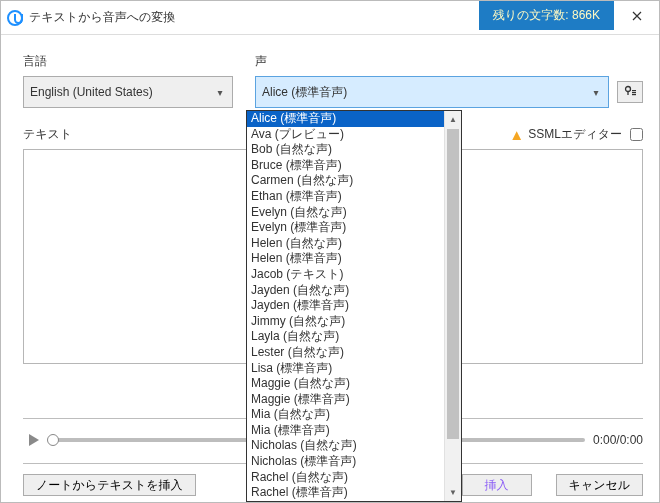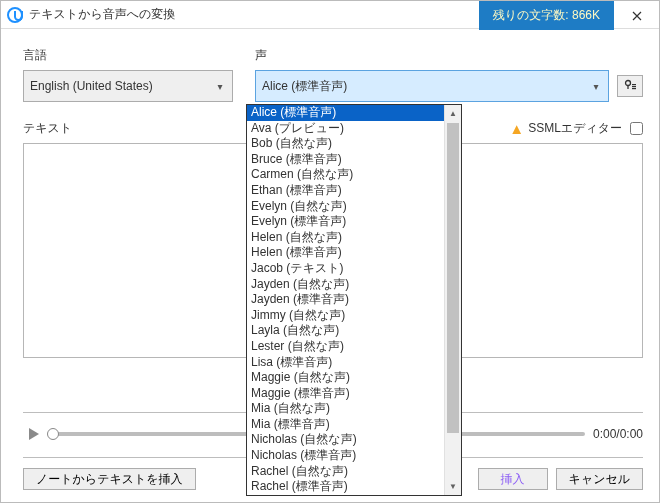--- a/index.html
+++ b/index.html
@@ -9,21 +9,21 @@
     font-family: "Yu Gothic UI", "Meiryo", "Segoe UI", sans-serif;
     font-size: 12px;
     background: #fff;
     color: #333;
     overflow: hidden;
     border: 1px solid #bbb;
   }
 
   
   .titlebar {
-    height: 28px;
+    height: 34px;
     background: #fff;
     border-bottom: 1px solid #ddd;
     display: flex;
     align-items: center;
     position: relative;
   }
   .titlebar .app-icon {
     width: 16px; height: 16px;
     margin: 0 6px;
     border: 2px solid #1E90FF;
@@ -197,21 +197,21 @@
     width: 12px; height: 12px;
     background: #fff;
     border: 1px solid #888;
     border-radius: 50%;
     transform: translate(-50%, -50%);
   }
   .time-text { font-size: 12px; color: #333; white-space: nowrap; }
 
   .bottom-bar {
     display: flex;
-    gap: 8px;
+    gap: 24px;
     justify-content: flex-end;
     border-top: 1px solid #BDBDBD;
     padding-top: 10px;
   }
   .bottom-bar .left { margin-right: auto; }
   .btn {
     height: 22px;
     min-width: 70px;
     padding: 0 12px;
     border: 1px solid #ACACAC;

